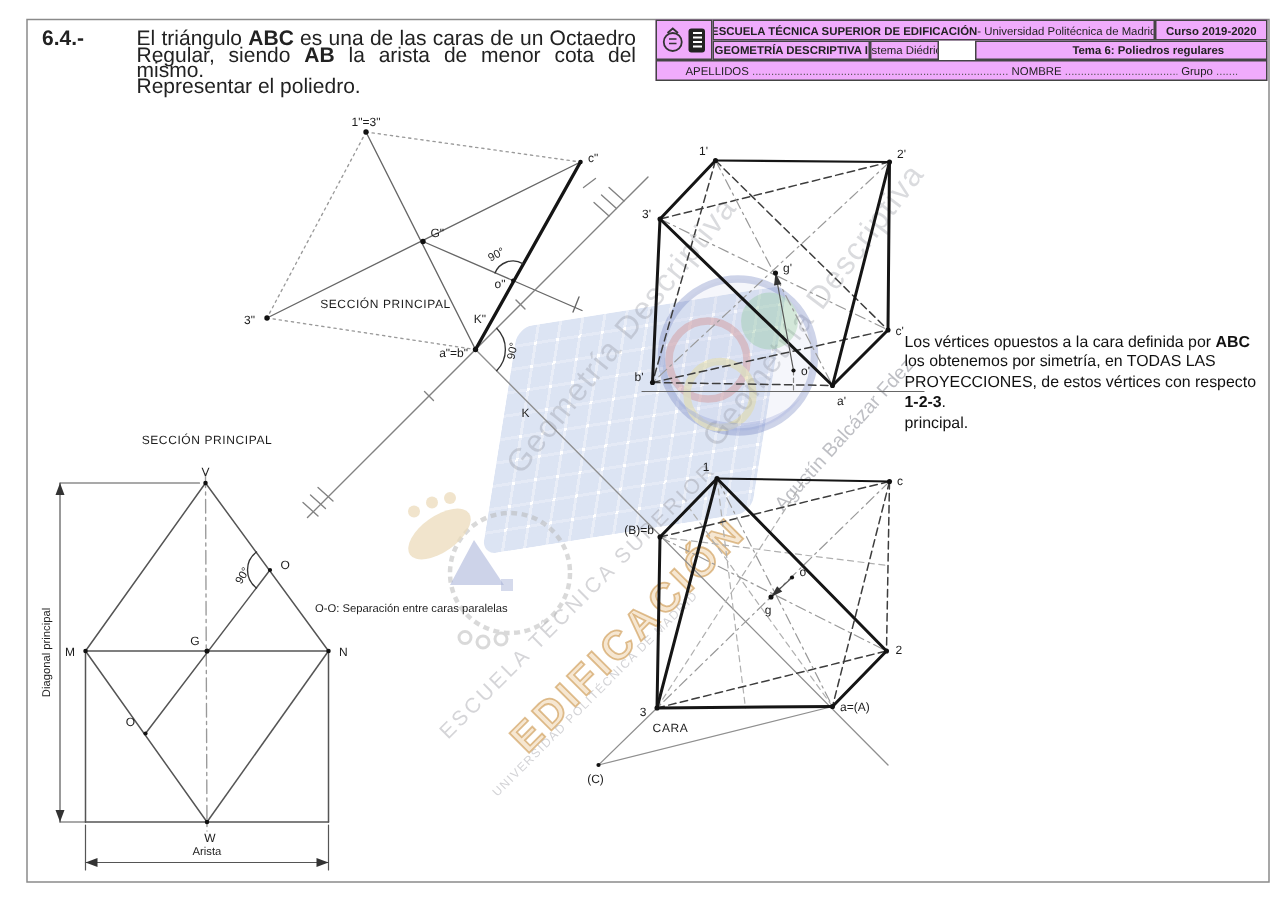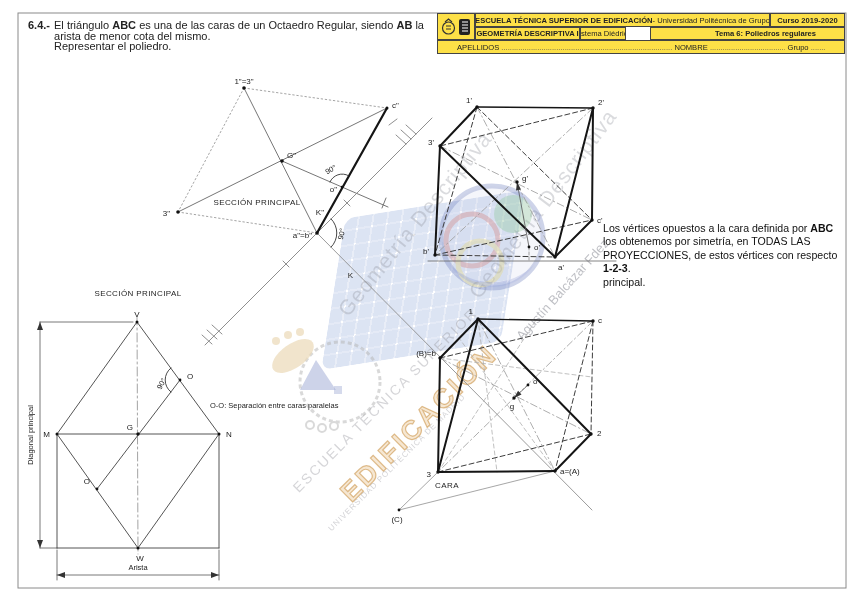--- a/index.html
+++ b/index.html
@@ -1,26 +1,26 @@
 <!DOCTYPE html>
 <html><head>
 <meta charset="utf-8">
 <style>
   html,body{margin:0;padding:0;background:#fff;}
   #sheet{position:relative;width:848px;height:600px;background:#fff;overflow:hidden;
          font-family:"Liberation Sans",sans-serif;color:#222;}
   .abs{position:absolute;}
   
   .hcell{position:absolute;border:1px solid #444;box-sizing:border-box;display:flex;
-         align-items:center;justify-content:center;background:#fde047;overflow:hidden;white-space:nowrap;}
+         align-items:center;justify-content:center;background:#f0abfc;overflow:hidden;white-space:nowrap;}
   .hsmall{font-size:7.6px;}
   .hb{font-weight:bold;}
   
-  #problem{position:absolute;left:28px;top:20px;width:396px;font-size:11px;line-height:10.5px;
-           text-align:justify;display:flex;}
+  #problem{position:absolute;left:28px;top:20px;width:396px;font-size:14px;line-height:10.5px;
+           text-align:justify;display:flex;gap:31px;}
   #problem .num{font-weight:bold;margin-right:4px;white-space:nowrap;}
   
   #sidetext{position:absolute;left:603px;top:222px;width:246px;font-size:10.6px;line-height:13.4px;color:#111;}
   
   .wm{position:absolute;white-space:nowrap;pointer-events:none;}
   .wm-geo{font-size:21px;color:rgba(140,142,152,0.32);letter-spacing:1px;}
   .wm-author{font-size:13px;color:rgba(120,122,132,0.48);}
   .wm-school{font-size:14px;color:rgba(150,150,158,0.40);letter-spacing:2px;}
   .wm-edif{font-size:27px;font-weight:bold;letter-spacing:3px;color:rgba(222,168,92,0.28);
            -webkit-text-stroke:1.2px rgba(198,140,60,0.55);}
@@ -309,21 +309,21 @@
         <path d="M 4 5 L 7.5 2 L 11 5" fill="none" stroke="#333" stroke-width="1.2"></path>
         <path d="M 5 9 h 5 M 5 12 h 5" stroke="#333" stroke-width="1"></path>
       </svg>
       <svg width="14" height="20" viewBox="0 0 14 20">
         <rect x="1" y="2" width="11" height="16" rx="2" fill="#222"></rect>
         <path d="M 4 5 h 6 M 4 8 h 6 M 4 11 h 6 M 4 14 h 6" stroke="#fff" stroke-width="1.2"></path>
       </svg>
     </div>
     <div class="hcell hsmall" style="left:475px;top:13px;width:295px;height:14px;">
       <span class="hb">ESCUELA TÉCNICA SUPERIOR DE EDIFICACIÓN</span>
-        <span> - Universidad Politécnica de Grupo</span>
+        <span> - Universidad Politécnica de Madrid</span>
     </div>
     <div class="hcell hsmall hb" style="left:770px;top:13px;width:75px;height:14px;">Curso 2019-2020</div>
     <div class="hcell hsmall hb" style="left:475px;top:27px;width:105px;height:13px;">GEOMETRÍA DESCRIPTIVA I</div>
     <div class="hcell hsmall" style="left:580px;top:27px;width:46px;height:13px;">Sistema Diédrico</div>
     <div class="hcell hsmall hb" style="left:650px;top:27px;width:195px;height:13px;padding-left:36px;">Tema 6: Poliedros regulares</div>
     <div class="hcell hsmall" style="left:437px;top:40px;width:408px;height:14px;justify-content:flex-start;padding:0 19px;">
       <span>APELLIDOS</span>&nbsp;<span style="overflow:hidden;flex:1 1 auto;color:#555;">......................................................................................................</span>&nbsp;
       <span>NOMBRE</span>&nbsp;<span style="overflow:hidden;width:95px;color:#555;">..............................................</span>&nbsp;
       <span>Grupo</span>&nbsp;<span style="overflow:hidden;width:18px;color:#555;">.......</span>
     </div>

